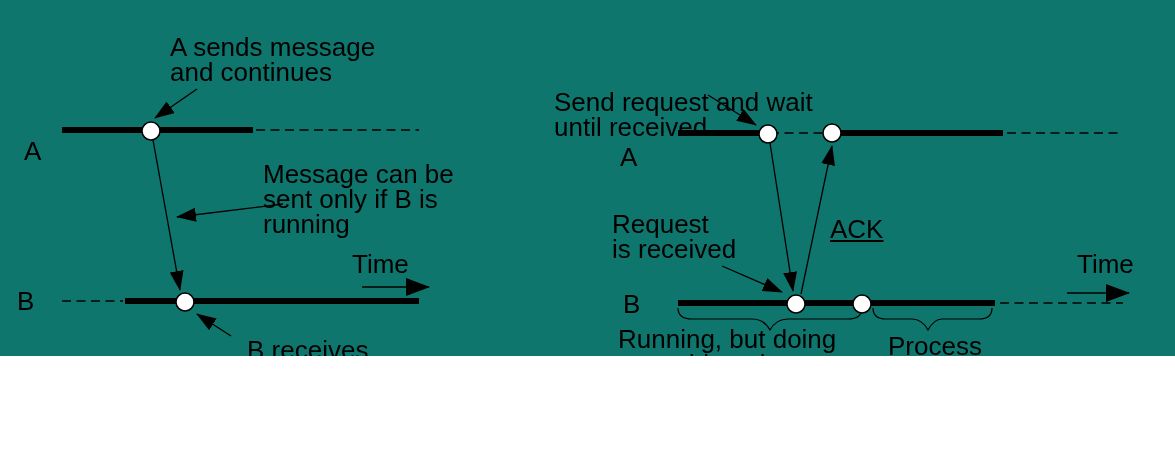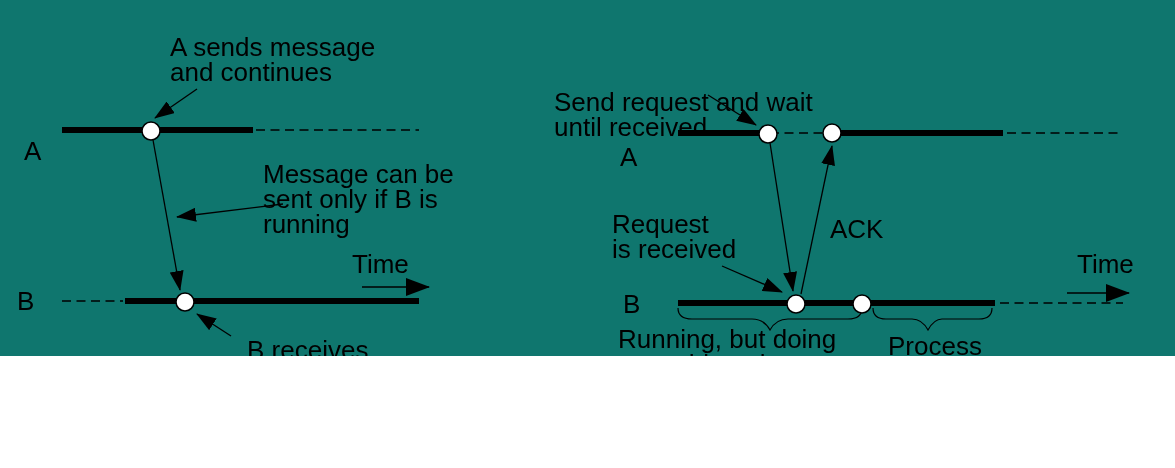--- a/index.html
+++ b/index.html
@@ -90,21 +90,21 @@
   <div class="label" style="left:24px;top:139px;">A</div>
   <div class="label" style="left:17px;top:289px;">B</div>
   <div class="label" style="left:352px;top:252px;">Time</div>
   <div class="label" style="left:204px;top:409px;">(c)</div>
 
   <div class="label" style="left:554px;top:42px;margin-top:48px;">Send request and wait
 until received</div>
   <div class="label" style="left:620px;top:145px;">A</div>
   <div class="label" style="left:612px;top:212px;">Request
 is received</div>
-  <div class="label" style="left:830px;top:217px;">ACK</div>
+  <div class="label" style="left:830px;top:217px;text-decoration:underline;">ACK</div>
   <div class="label" style="left:1077px;top:252px;">Time</div>
   <div class="label" style="left:623px;top:292px;">B</div>
   <div class="label" style="left:618px;top:327px;">Running, but  doing
 something else</div>
   <div class="label" style="left:888px;top:334px;">Process
 request</div>
   <div class="label" style="left:868px;top:412px;">(d)</div>
 
 </div>
 

